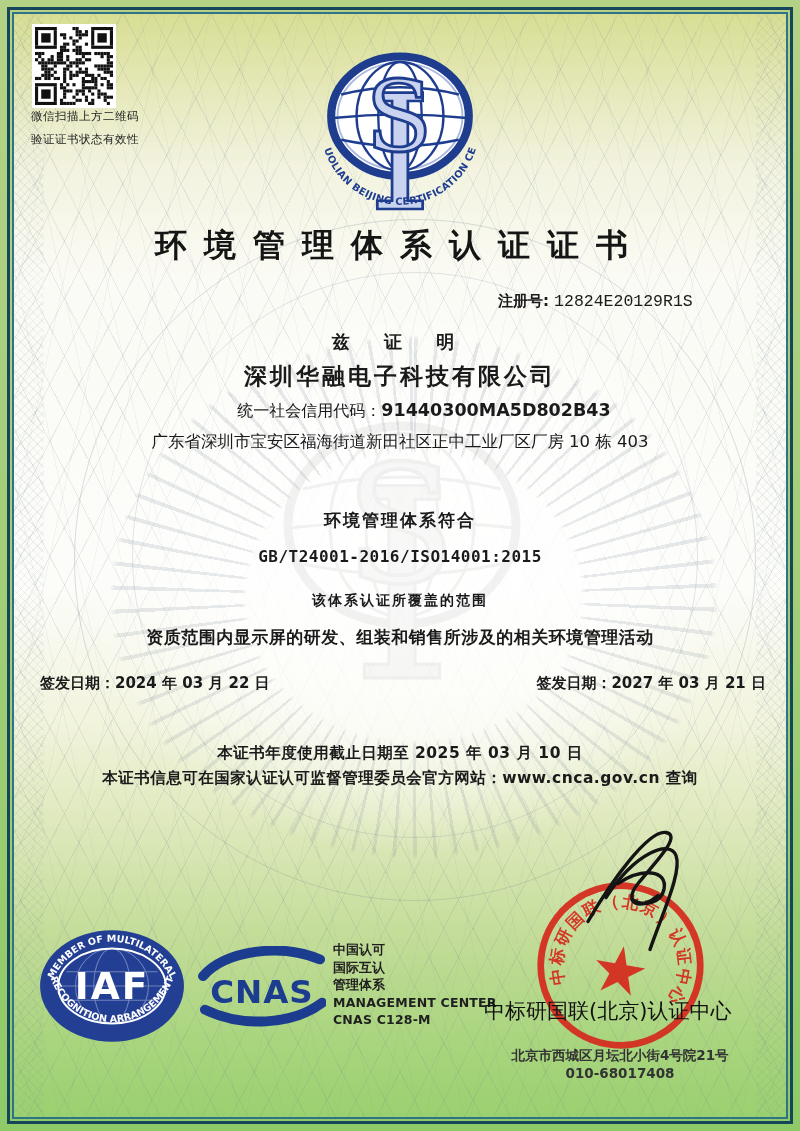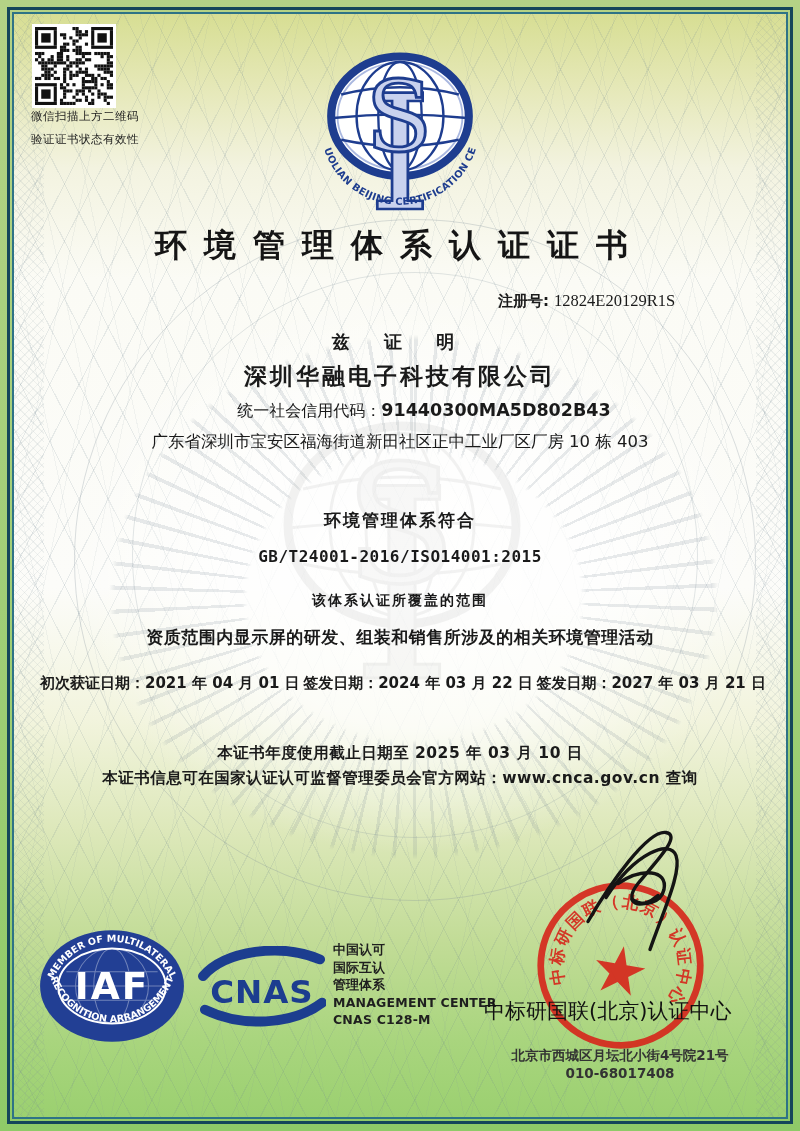--- a/index.html
+++ b/index.html
@@ -41,21 +41,21 @@
   
   .row{position:absolute;left:0;width:100%;text-align:center;white-space:nowrap;}
   
   .qr-box{position:absolute;left:32px;top:24px;width:84px;height:84px;background:#fff;padding:3px;box-sizing:border-box;}
   .qr-caption{position:absolute;left:31px;font-size:11.5px;letter-spacing:.5px;color:#1c1c1c;font-weight:500;}
   .qr-caption.c1{top:109px}.qr-caption.c2{top:132px}
   .issuer-logo{position:absolute;left:302px;top:42px;width:196px;height:172px;}
   .title{top:224px;font-size:32px;font-weight:700;letter-spacing:17px;color:#151515;}
   .reg{position:absolute;left:498px;top:291px;white-space:nowrap;}
   .reg .lab{font-size:15px;font-weight:700;}
-  .reg .num{font-size:16.5px;font-family:Liberation Serif, serif;}
+  .reg .num{font-size:16.5px;font-family:Liberation Mono, monospace;}
   
   .hereby{top:330px;font-size:18px;font-weight:700;letter-spacing:14px;}
   .company{top:361px;font-size:23px;font-weight:700;letter-spacing:3px;}
   .credit{top:400px;font-size:16px;margin-left:24px;}
   .credit b{font-size:17.5px;font-weight:800;}
   .addr{top:431px;font-size:16.5px;font-weight:500;}
   .conform{top:509px;font-size:17px;font-weight:700;letter-spacing:2px;}
   .stdcode{top:547px;font-size:16px;font-weight:700;letter-spacing:.5px;font-family:"DejaVu Sans Mono","Liberation Mono",monospace;}
   .scope-h{top:592px;font-size:14px;font-weight:700;letter-spacing:2px;}
   .scope{top:626px;font-size:17px;font-weight:700;letter-spacing:.5px;}
@@ -353,21 +353,20 @@
     <span>统一社会信用代码：</span><b>91440300MA5D802B43</b>
   </div>
   <div class="row addr">广东省深圳市宝安区福海街道新田社区正中工业厂区厂房 10 栋 403</div>
 
   <div class="row conform">环境管理体系符合</div>
   <div class="row stdcode">GB/T24001-2016/ISO14001:2015</div>
   <div class="row scope-h">该体系认证所覆盖的范围</div>
   <div class="row scope">资质范围内显示屏的研发、组装和销售所涉及的相关环境管理活动</div>
 
   <div class="dates">
-    <span><span>初次获证日期：</span><span>2021 年 04 月 01 日</span></span>
     <span><span>签发日期：</span><span>2024 年 03 月 22 日</span></span>
     <span><span>签发日期：</span><span>2027 年 03 月 21 日</span></span>
   </div>
 
   <div class="row note n2">本证书年度使用截止日期至 2025 年 03 月 10 日</div>
   <div class="row note n3">本证书信息可在国家认证认可监督管理委员会官方网站：www.cnca.gov.cn 查询</div>
 
   <svg class="iaf-logo" viewBox="0 0 150 118">
     <ellipse cx="75" cy="59" rx="71" ry="55" fill="#223f94"></ellipse>
     <ellipse cx="75" cy="59" rx="53" ry="37" fill="none" stroke="#ffffff" stroke-width="2"></ellipse>

